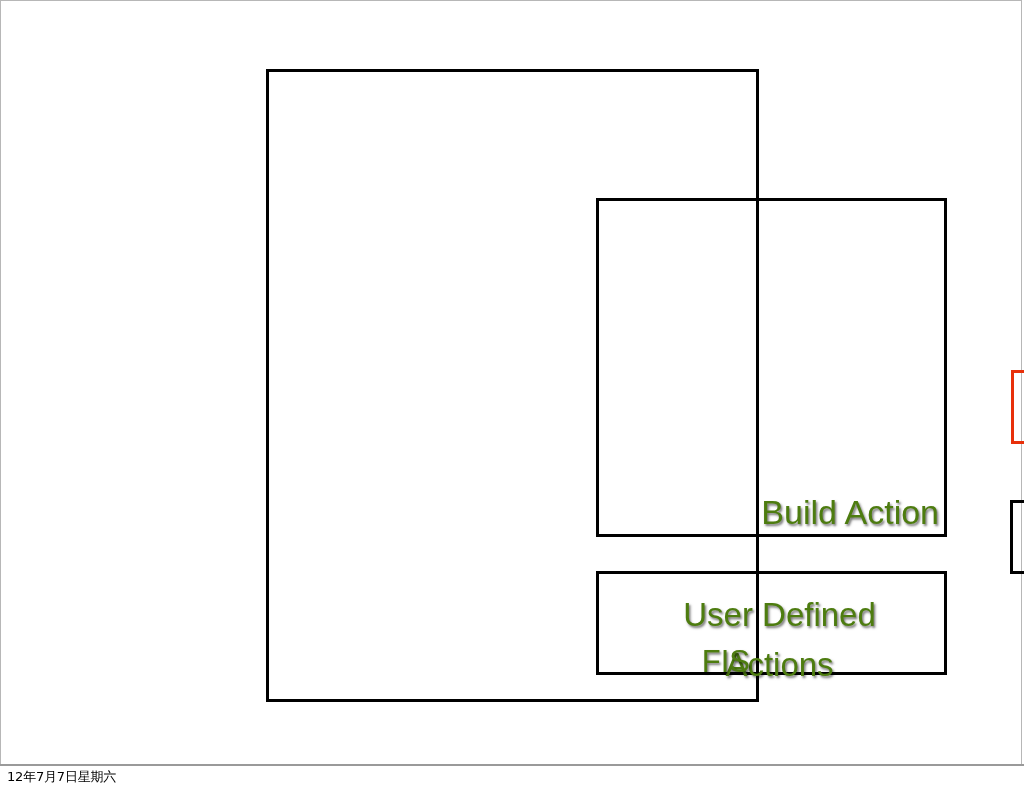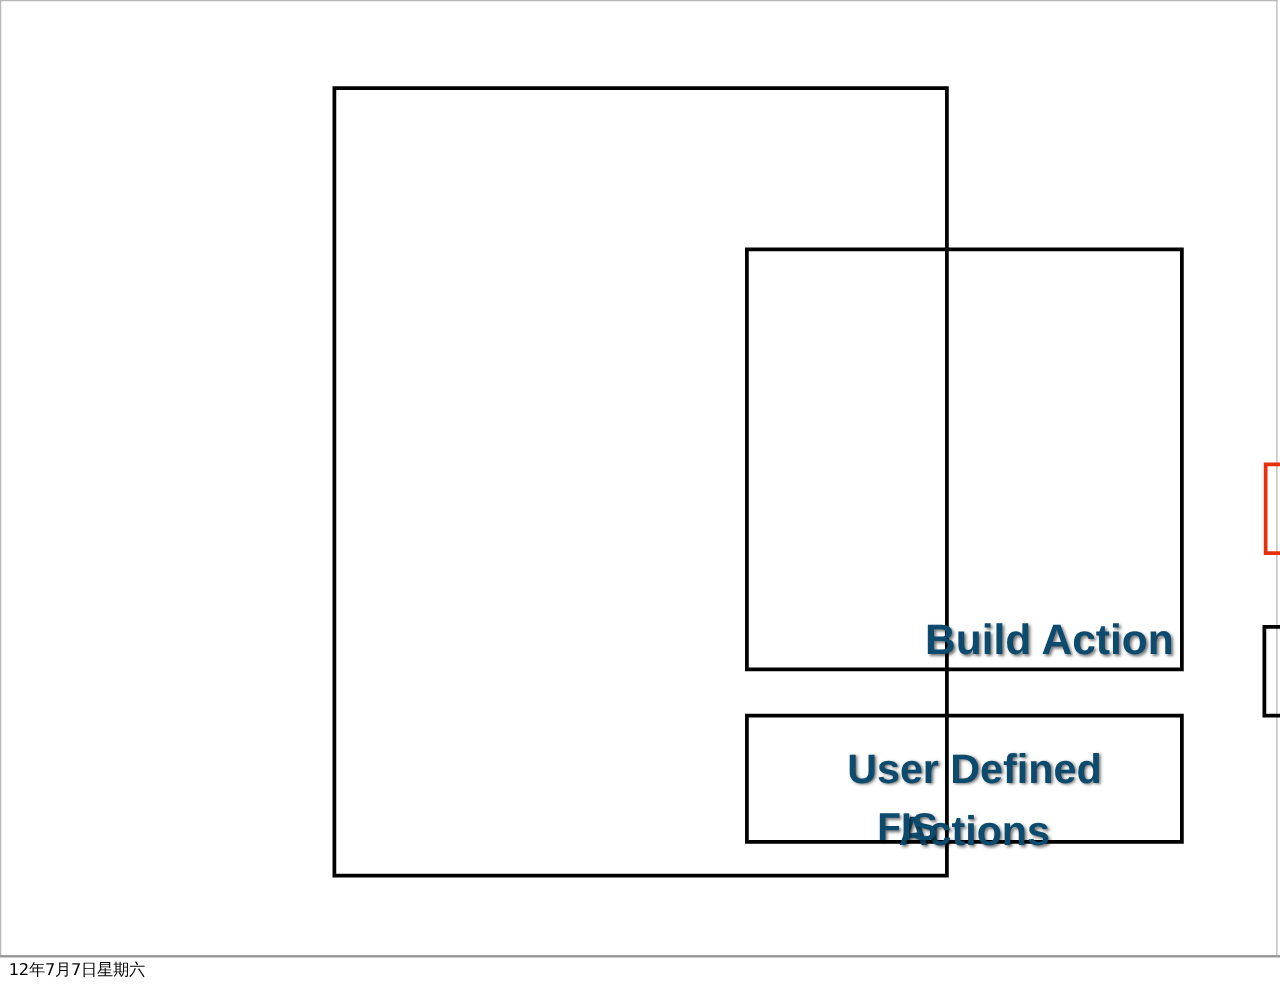--- a/index.html
+++ b/index.html
@@ -99,22 +99,22 @@
     left: 327px;
     top: 499px;
     width: 351px;
     height: 104px;
     border: 3px solid #000000;
   }
 
   
   .label {
     position: absolute;
-    color: #0c4a6e;
-    font-weight: 700;
+    color: #4d7c0f;
+    font-weight: 400;
     text-shadow: 1.5px 1.5px 2.5px rgba(0, 0, 0, 0.55);
     white-space: pre-line;
     line-height: 1.0;
   }
 
   .label-centered {
     left: 0;
     right: 0;
     text-align: center;
   }

